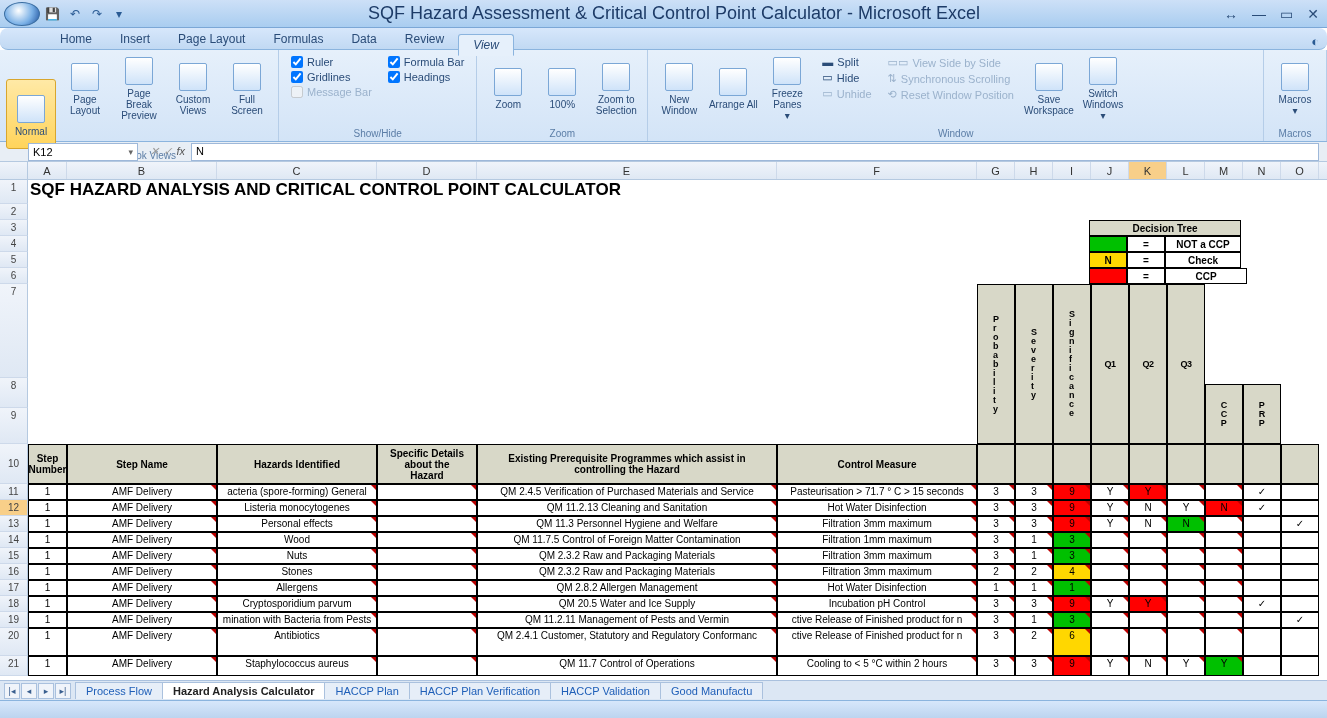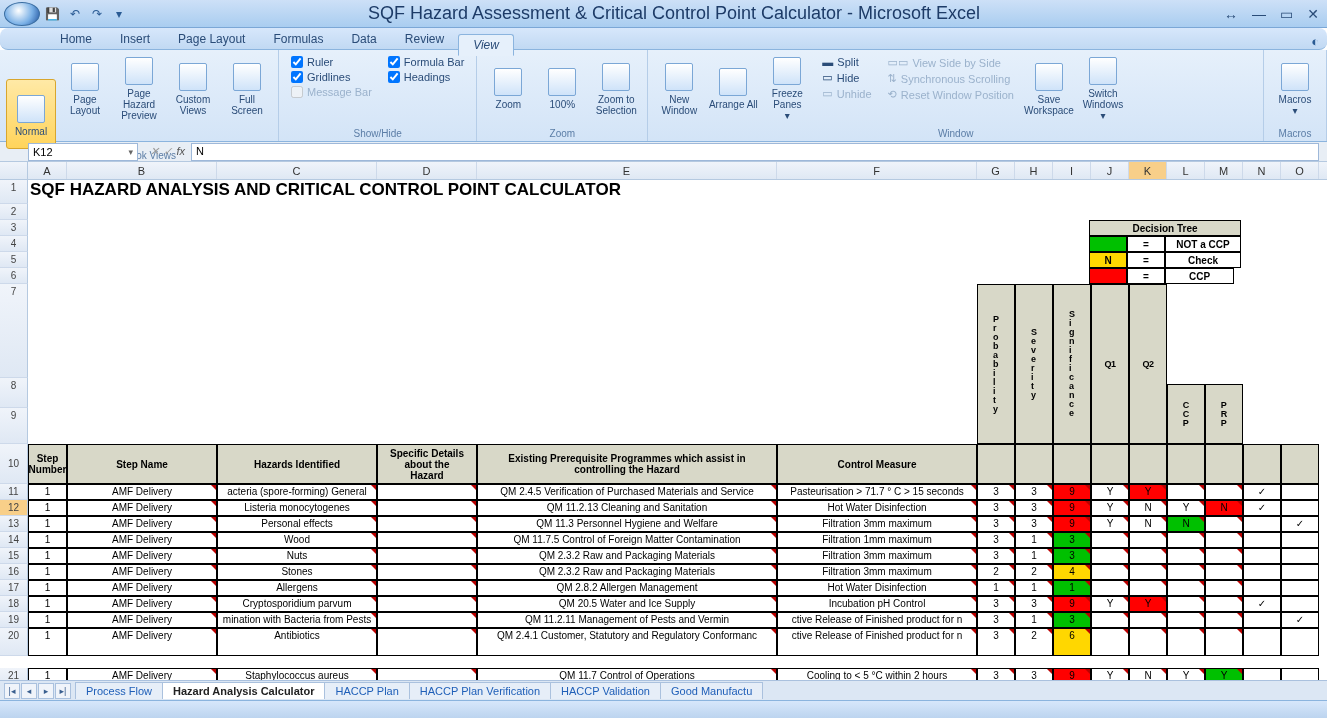--- a/index.html
+++ b/index.html
@@ -122,21 +122,21 @@
       <div class="big-btn active">
           <div class="icon"></div>
           <span>Normal</span>
         </div>
       <div class="big-btn">
           <div class="icon"></div>
           <span>Page Layout</span>
         </div>
       <div class="big-btn">
           <div class="icon"></div>
-          <span>Page Hazard Preview</span>
+          <span>Page Break Preview</span>
         </div>
       <div class="big-btn">
           <div class="icon"></div>
           <span>Custom Views</span>
         </div>
       <div class="big-btn">
           <div class="icon"></div>
           <span>Full Screen</span>
         </div>
     </div>
@@ -286,21 +286,21 @@
     <div class="cell" style="width:1061px;border:none"></div>
     <div class="dt-box dt-yellow" style="width:38px">N</div>
     <div class="dt-box" style="width:38px">=</div>
     <div class="dt-box" style="width:76px">Check</div>
   </div>
   <div class="grid-row">
     <div class="row-head">6</div>
     <div class="cell" style="width:1061px;border:none"></div>
     <div class="dt-box dt-red" style="width:38px"></div>
     <div class="dt-box" style="width:38px">=</div>
-    <div class="dt-box" style="width:69px">CCP</div>
+    <div class="dt-box" style="width:82px">CCP</div>
   </div>
 
   <div style="display:flex;height:160px">
     <div style="display:flex;flex-direction:column">
       <div class="row-head" style="height:94px">7</div>
       <div class="row-head" style="height:30px">8</div>
       <div class="row-head" style="height:36px">9</div>
     </div>
     <div style="width:949px"></div>
     <div class="vert-hdr wG">
@@ -310,20 +310,23 @@
         <div class="vert-letters">S<br>e<br>v<br>e<br>r<br>i<br>t<br>y</div>
       </div>
     <div class="vert-hdr wI">
         <div class="vert-letters">S<br>i<br>g<br>n<br>i<br>f<br>i<br>c<br>a<br>n<br>c<br>e</div>
       </div>
     <div class="vert-hdr wJ">
         <span style="line-height:10px">Q1</span>
       </div>
     <div class="vert-hdr wK">
         <span style="line-height:10px">Q2</span>
+      </div>
+    <div class="vert-hdr wL">
+        <span style="line-height:10px">Q3</span>
       </div>
     <div class="vert-hdr wN" style="height:60px;align-self:flex-end">
         <div class="vert-letters">C<br>C<br>P</div>
       </div>
     <div class="vert-hdr wO" style="height:60px;align-self:flex-end">
         <div class="vert-letters">P<br>R<br>P</div>
       </div>
   </div>
 
   <div class="grid-row" style="height:40px">
@@ -519,21 +522,21 @@
         <div class="data-cell wG note-mark">3</div>
         <div class="data-cell wH note-mark">2</div>
         <div class="data-cell wI yellow note-mark">6</div>
         <div class="data-cell wJ note-mark"></div>
         <div class="data-cell wK  note-mark"></div>
         <div class="data-cell wL  note-mark"></div>
         <div class="data-cell wM  note-mark"></div>
         <div class="data-cell wN"></div>
         <div class="data-cell wO"></div>
       </div>
-      <div class="grid-row" style="height: 20px; margin-top: 12px;">
+      <div class="grid-row" style="height: 20px;">
         <div class="row-head">21</div>
         <div class="data-cell wA">1</div>
         <div class="data-cell wB note-mark">AMF Delivery</div>
         <div class="data-cell wC note-mark">Staphylococcus aureus</div>
         <div class="data-cell wD note-mark"></div>
         <div class="data-cell wE note-mark">QM 11.7 Control of Operations</div>
         <div class="data-cell wF note-mark">Cooling to &lt; 5 °C within 2 hours</div>
         <div class="data-cell wG note-mark">3</div>
         <div class="data-cell wH note-mark">3</div>
         <div class="data-cell wI red note-mark">9</div>

